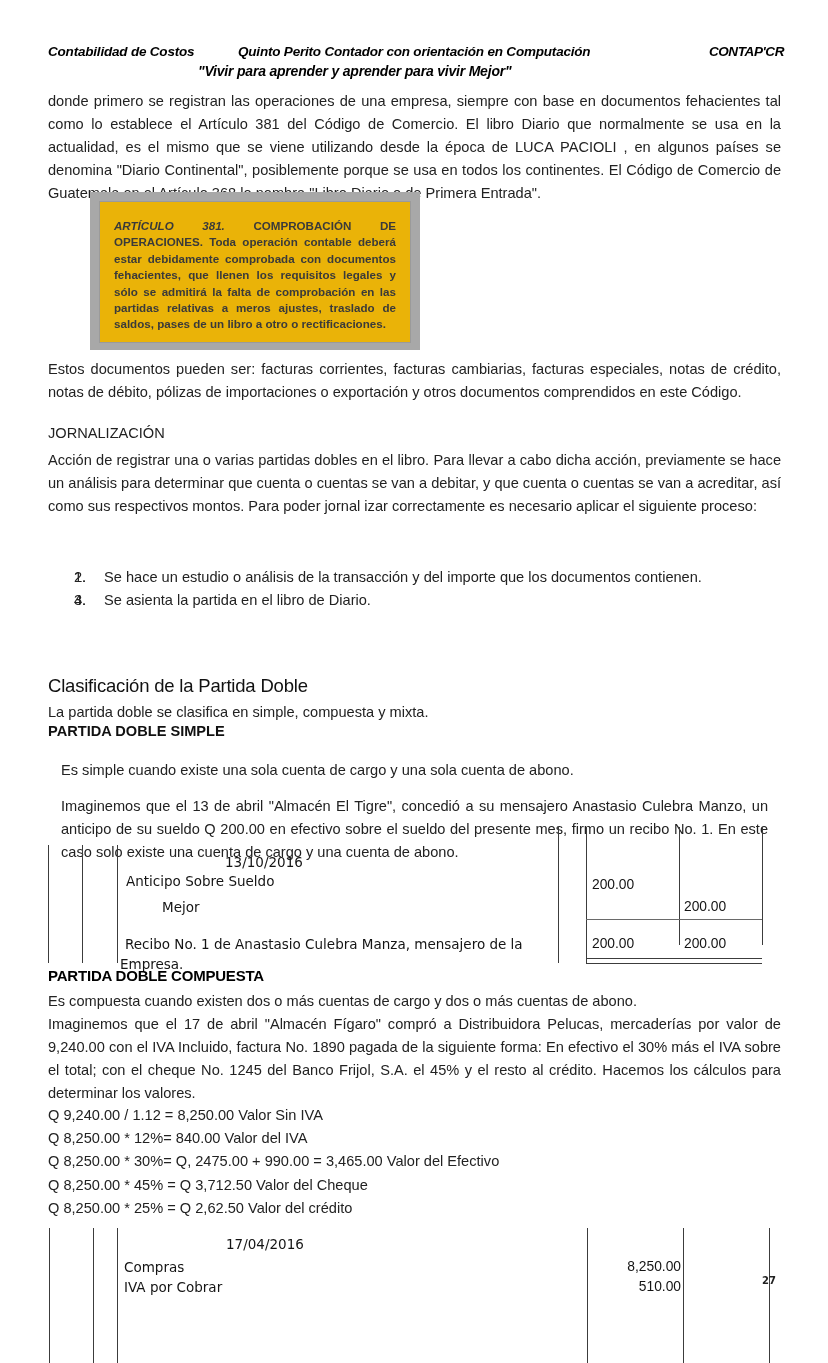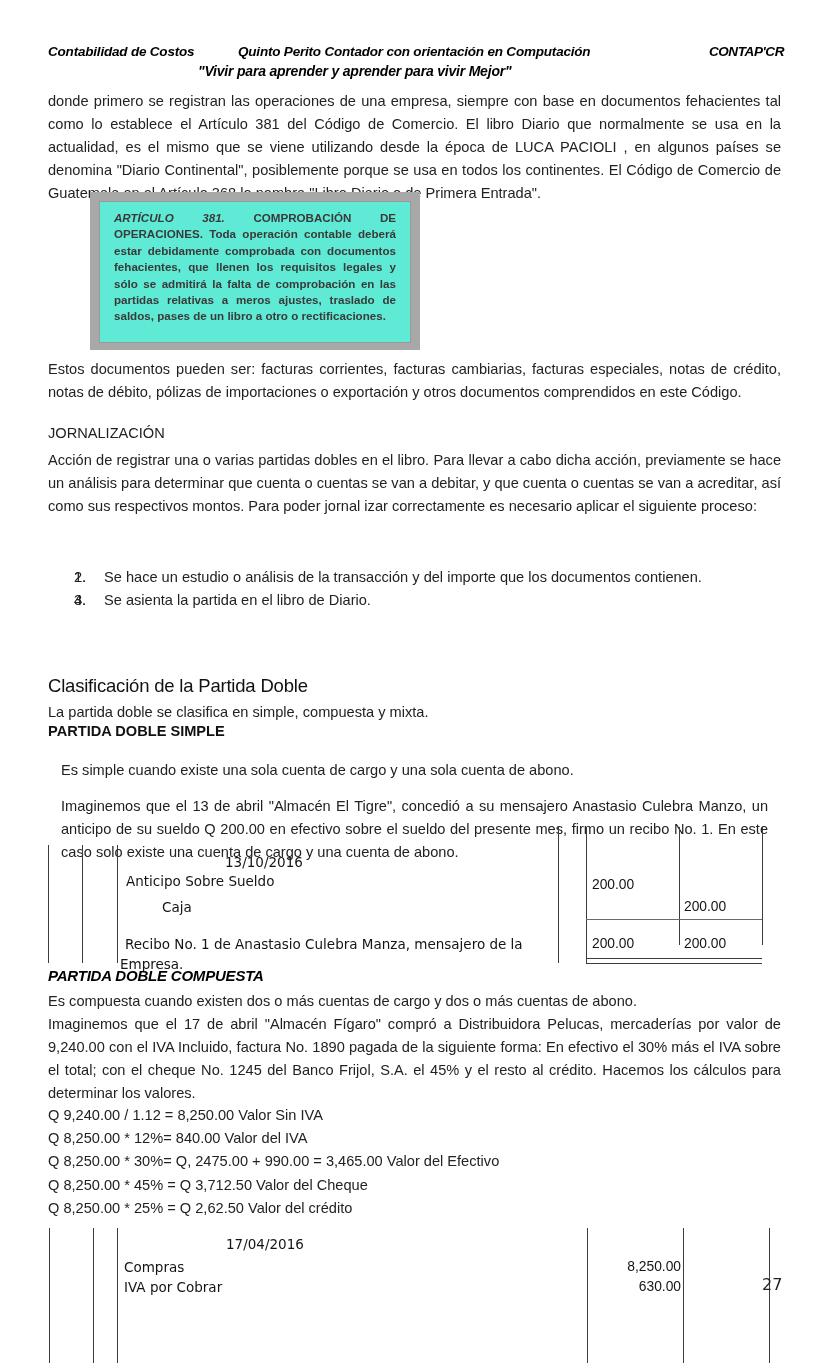--- a/index.html
+++ b/index.html
@@ -79,23 +79,23 @@
     width: 330px;
     height: 158px;
     background: #a8a8a8;
   }
   .article-box {
     position: absolute;
     left: 9px;
     top: 9px;
     width: 312px;
     height: 142px;
-    background: #5eead4;
+    background: #eab308;
     border: 1.5px solid #9a9a9a;
-    padding: 8px 14px 10px 14px;
+    padding: 16px 14px 10px 14px;
     box-sizing: border-box;
   }
   .article-box p {
     margin: 0;
     font-size: 11.6px;
     line-height: 16.4px;
     font-weight: bold;
     color: #3a3a3a;
     text-align: justify;
     text-justify: inter-word;
@@ -200,21 +200,20 @@
   #journal-1 { top: 845px; height: 118px; width: 828px; }
   
   #journal-2 { top: 1228px; height: 135px; width: 828px; }
 
   .h-compuesta {
     position: absolute;
     left: 48px;
     top: 967px;
     font-size: 15px;
     font-weight: bold;
-    font-style: italic;
     color: #000;
     letter-spacing: -0.2px;
   }
   .p-compuesta { top: 990px; }
   .p-compuesta p { margin: 0; }
 
   .calc-lines {
     position: absolute;
     left: 48px;
     top: 1104px;
@@ -222,23 +221,24 @@
     font-size: 14.6px;
     line-height: 23.2px;
     color: #222;
   }
   .calc-lines div { margin: 0; }
 
   .page-number {
     position: absolute;
     left: 762px;
     top: 1275px;
-    font-size: 16px;
+    font-size: 10px;
     color: #222;
     font-family: "DejaVu Sans", sans-serif;
+    font-weight: bold;
   }
 </style>
 </head>
 <body>
 
 <div class="page">
 
   <div class="doc-header">
     <div class="hdr-row1">
       <span class="hdr-left">Contabilidad de Costos</span>
@@ -306,21 +306,21 @@
     <div class="vline" style="left:679px; top:-18px; height:118px;"></div>
     <div class="vline" style="left:762px; top:-18px; height:118px;"></div>
 
     <div class="hline" style="left:586px; top:74px; width:176px;"></div>
 
     <div class="hline" style="left:586px; top:113px; width:176px; background:#3c3c3c;"></div>
     <div class="hline" style="left:586px; top:118px; width:176px; background:#3c3c3c;"></div>
 
     <div class="ledger-cell" style="left:225px; top:9px;">13/10/2016</div>
     <div class="ledger-cell" style="left:126px; top:28px;">Anticipo Sobre Sueldo</div>
-    <div class="ledger-cell" style="left:162px; top:54px;">Caja</div>
+    <div class="ledger-cell" style="left:162px; top:54px;">Mejor</div>
     <div class="ledger-cell amt" style="left:592px; top:32px;">200.00</div>
     <div class="ledger-cell amt" style="left:684px; top:54px;">200.00</div>
     <div class="ledger-cell" style="left:125px; top:91px;">Recibo No. 1 de Anastasio Culebra Manza, mensajero de la</div>
     <div class="ledger-cell" style="left:120px; top:111px;">Empresa.</div>
     <div class="ledger-cell amt" style="left:592px; top:91px;">200.00</div>
     <div class="ledger-cell amt" style="left:684px; top:91px;">200.00</div>
   </div>
 
   <div class="h-compuesta">PARTIDA DOBLE COMPUESTA</div>
   <div class="body-text just p-compuesta">
@@ -341,18 +341,18 @@
     <div class="vline" style="left:93px; top:0px; height:135px;"></div>
     <div class="vline" style="left:117px; top:0px; height:135px;"></div>
     <div class="vline" style="left:587px; top:0px; height:135px;"></div>
     <div class="vline" style="left:683px; top:0px; height:135px;"></div>
     <div class="vline" style="left:769px; top:0px; height:135px;"></div>
 
     <div class="ledger-cell" style="left:226px; top:8px;">17/04/2016</div>
     <div class="ledger-cell" style="left:124px; top:31px;">Compras</div>
     <div class="ledger-cell" style="left:124px; top:51px;">IVA por Cobrar</div>
     <div class="ledger-cell amt amt-r" style="left:583px; top:31px; width:98px;">8,250.00</div>
-    <div class="ledger-cell amt amt-r" style="left:583px; top:51px; width:98px;">630.00</div>
+    <div class="ledger-cell amt amt-r" style="left:583px; top:51px; width:98px;">510.00</div>
   </div>
 
   <div class="page-number">27</div>
 
 </div>
 
 </body></html>

